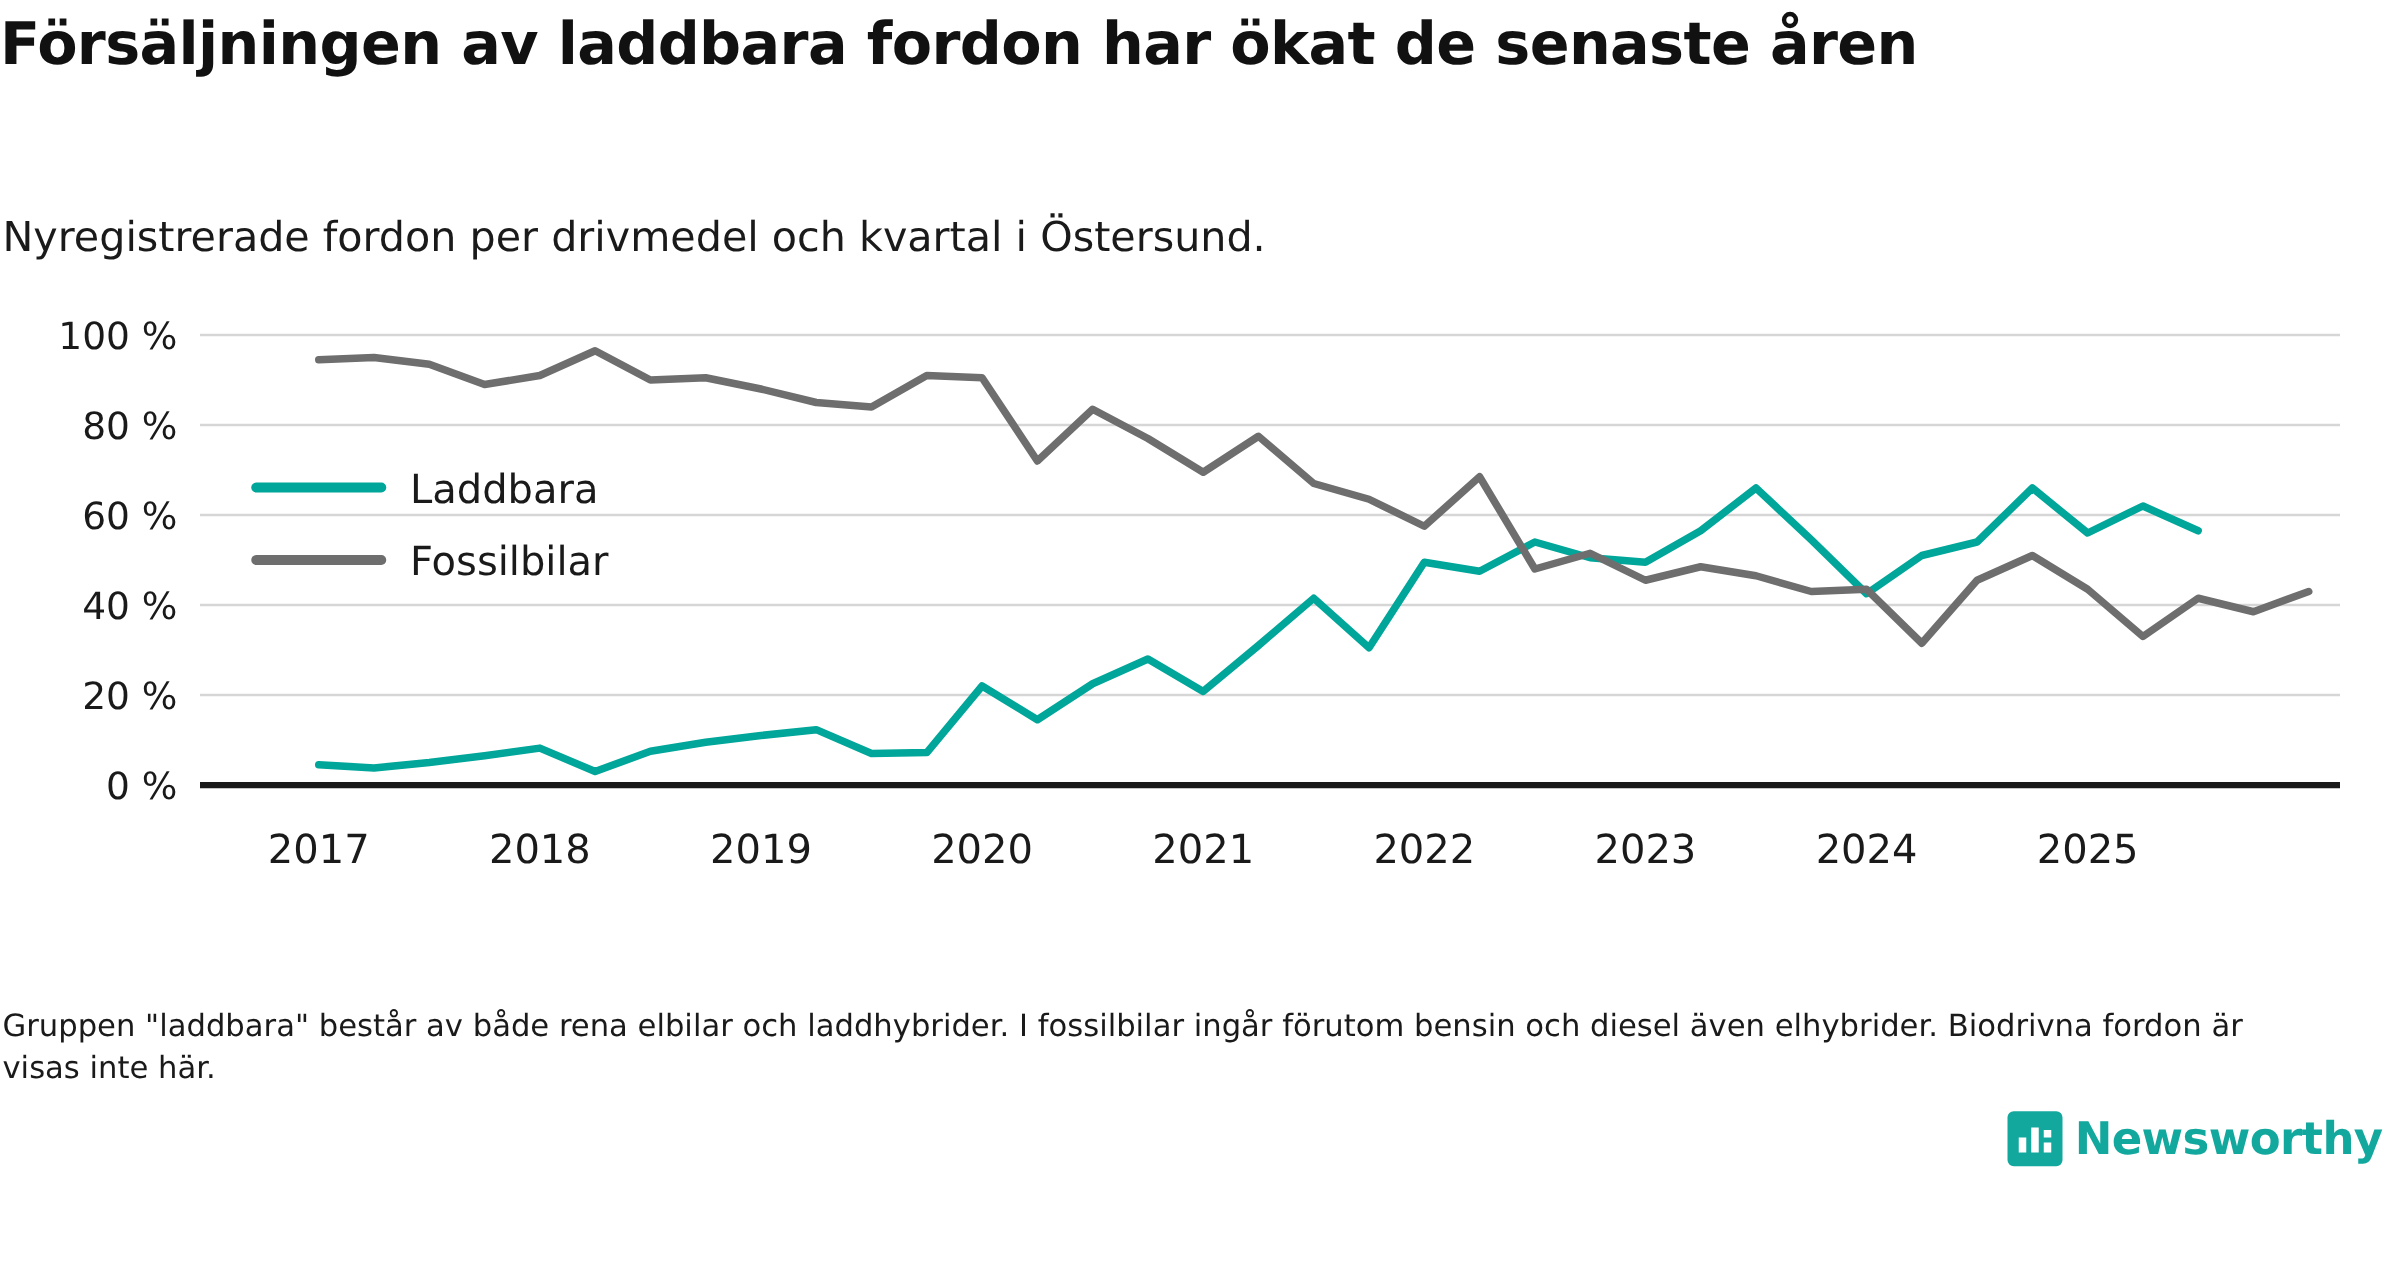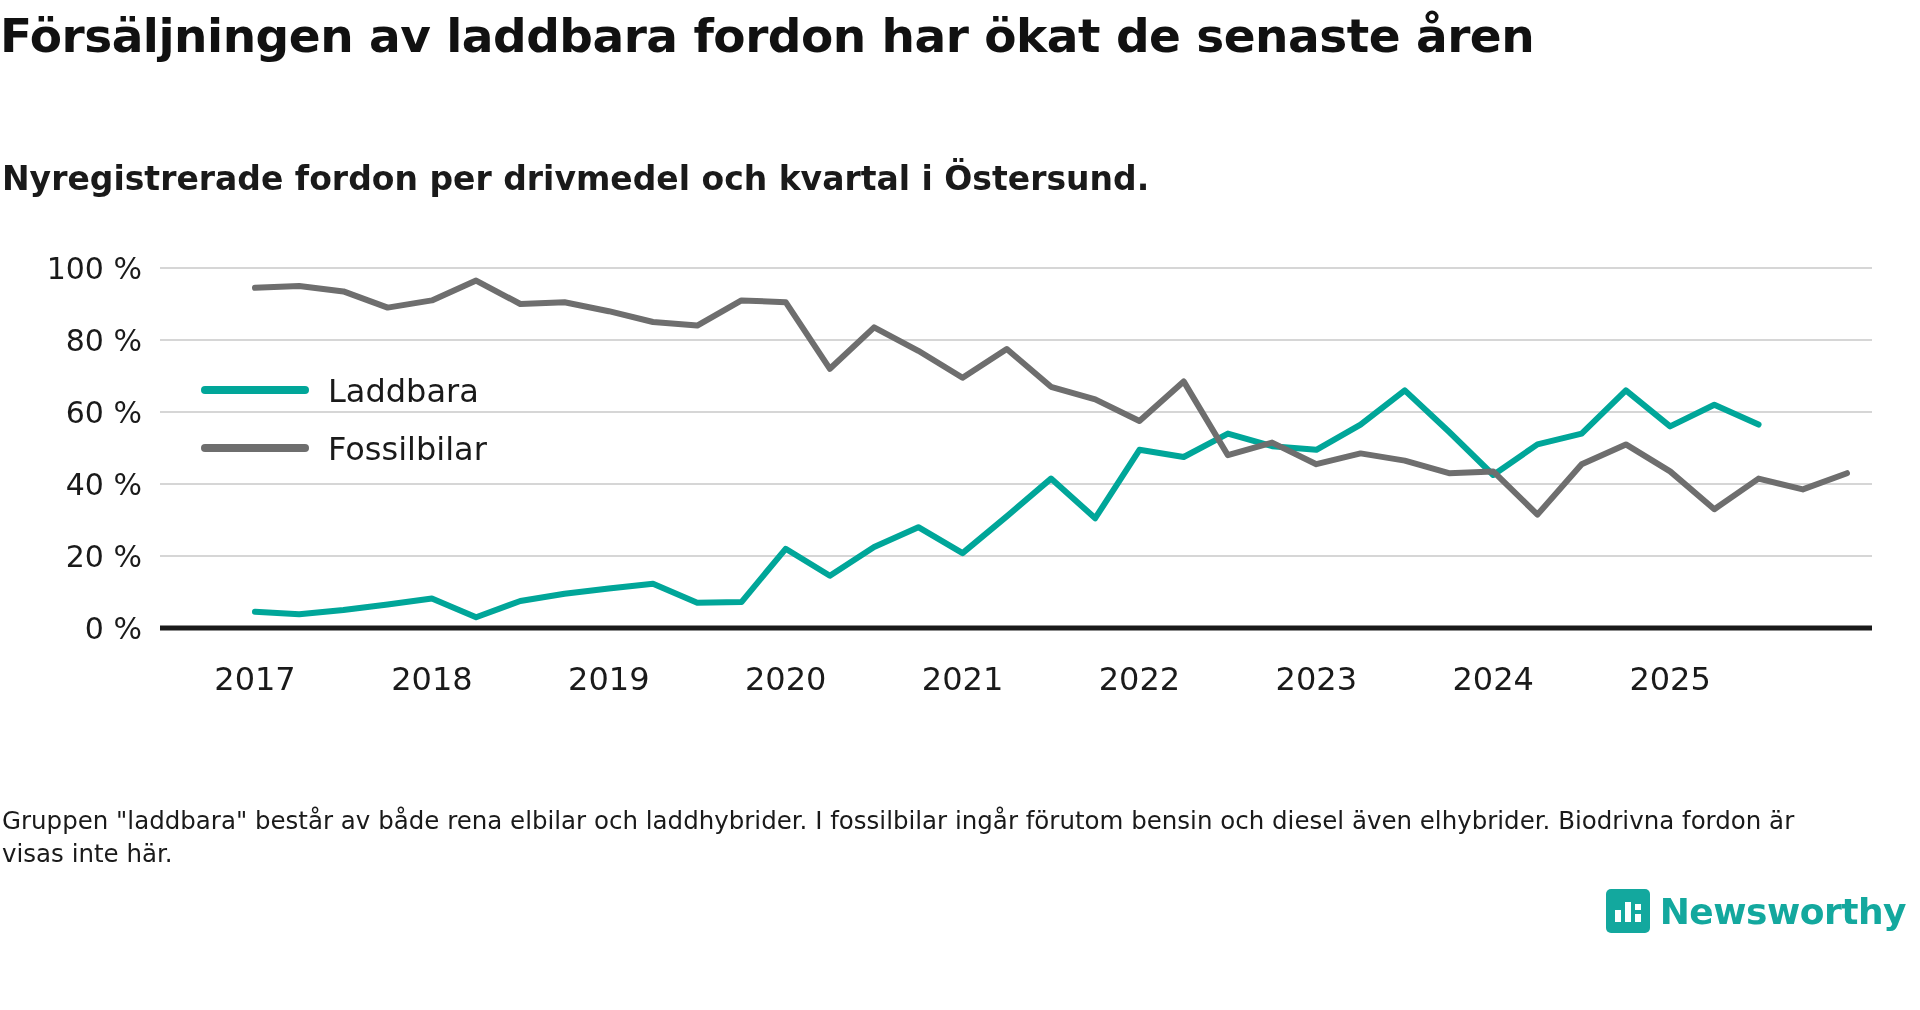--- a/index.html
+++ b/index.html
@@ -25,24 +25,24 @@
     width: 1900px;
     font-size: 47px;
     font-weight: bold;
     color: #111111;
     letter-spacing: -0.5px;
     white-space: nowrap;
   }
   #subtitle {
     position: absolute;
     left: 2px;
-    top: 159px;
+    top: 170px;
     width: 1800px;
     font-size: 33px;
-    font-weight: bold;
+    font-weight: normal;
     color: #1a1a1a;
     white-space: nowrap;
   }
   #chart-area {
     position: absolute;
     left: 0px;
     top: 240px;
     width: 1900px;
     height: 480px;
   }

